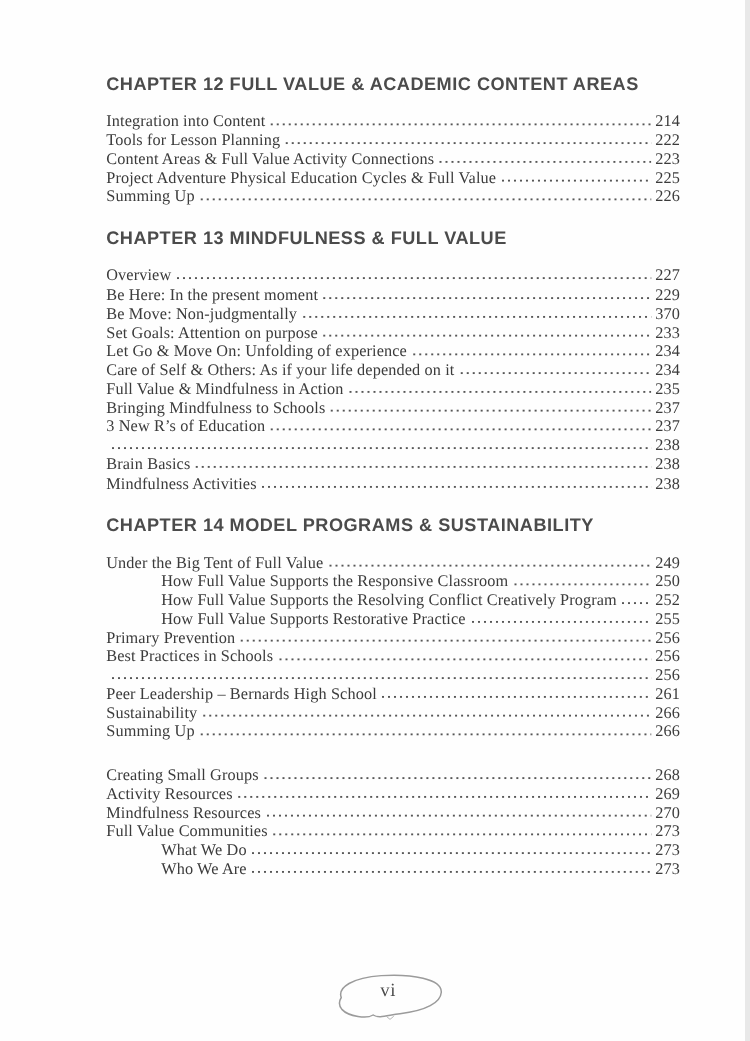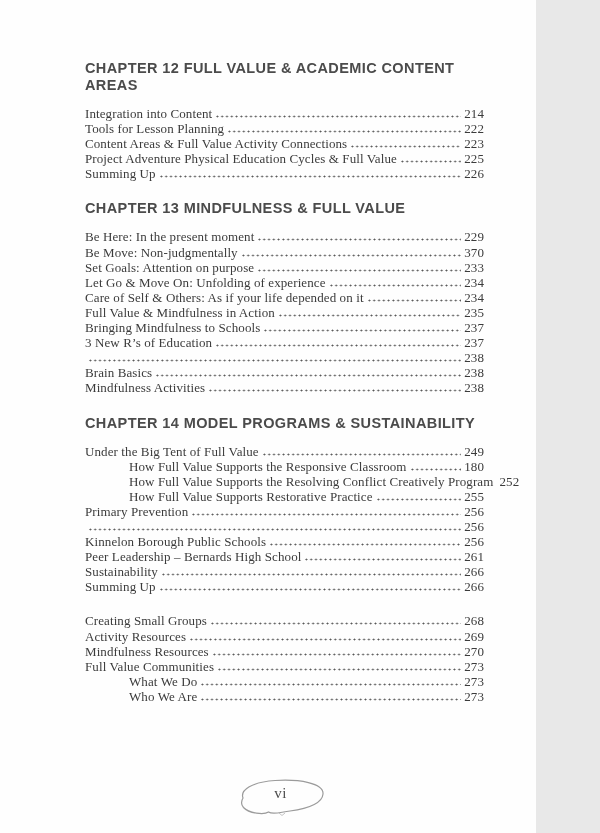--- a/index.html
+++ b/index.html
@@ -2,21 +2,21 @@
 <html><head>
 <meta charset="utf-8">
 <style>
   html, body {
     margin: 0;
     padding: 0;
     background: #e8e8e8;
   }
   .page {
     position: relative;
-    width: 536px;
+    width: 596px;
     height: 833px;
     background: var(--paper, #ffffff);
     font-family: "Liberation Serif", serif;
     color: var(--ink, #3b3b3b);
     overflow: hidden;
   }
   .toc {
     position: absolute;
     top: 60px;
     left: 85px;
@@ -125,20 +125,25 @@
             <span class="entry-label">Summing Up</span>
             <span class="leader"></span>
             <span class="entry-page">226</span>
           </div>
         </div>
       </section>
       <section class="toc-section">
         <h2 class="section-title">CHAPTER 13 MINDFULNESS &amp; FULL VALUE</h2>
         <div class="rows">
           <div class="toc-row indent-0">
+            <span class="entry-label">Overview</span>
+            <span class="leader"></span>
+            <span class="entry-page">227</span>
+          </div>
+          <div class="toc-row indent-0">
             <span class="entry-label">Be Here: In the present moment</span>
             <span class="leader"></span>
             <span class="entry-page">229</span>
           </div>
           <div class="toc-row indent-0">
             <span class="entry-label">Be Move: Non-judgmentally</span>
             <span class="leader"></span>
             <span class="entry-page">370</span>
           </div>
           <div class="toc-row indent-0">
@@ -191,43 +196,43 @@
         <h2 class="section-title">CHAPTER 14 MODEL PROGRAMS &amp; SUSTAINABILITY</h2>
         <div class="rows">
           <div class="toc-row indent-0">
             <span class="entry-label">Under the Big Tent of Full Value</span>
             <span class="leader"></span>
             <span class="entry-page">249</span>
           </div>
           <div class="toc-row indent-1">
             <span class="entry-label">How Full Value Supports the Responsive Classroom</span>
             <span class="leader"></span>
-            <span class="entry-page">180</span>
+            <span class="entry-page">250</span>
           </div>
           <div class="toc-row indent-1">
             <span class="entry-label">How Full Value Supports the Resolving Conflict Creatively Program</span>
             <span class="leader"></span>
             <span class="entry-page">252</span>
           </div>
           <div class="toc-row indent-1">
             <span class="entry-label">How Full Value Supports Restorative Practice</span>
             <span class="leader"></span>
             <span class="entry-page">255</span>
           </div>
           <div class="toc-row indent-0">
             <span class="entry-label">Primary Prevention</span>
             <span class="leader"></span>
             <span class="entry-page">256</span>
           </div>
           <div class="toc-row indent-0">
+            <span class="entry-label">Best Practices in Schools</span>
             <span class="leader"></span>
             <span class="entry-page">256</span>
           </div>
           <div class="toc-row indent-0">
-            <span class="entry-label">Kinnelon Borough Public Schools</span>
             <span class="leader"></span>
             <span class="entry-page">256</span>
           </div>
           <div class="toc-row indent-0">
             <span class="entry-label">Peer Leadership – Bernards High School</span>
             <span class="leader"></span>
             <span class="entry-page">261</span>
           </div>
           <div class="toc-row indent-0">
             <span class="entry-label">Sustainability</span>

